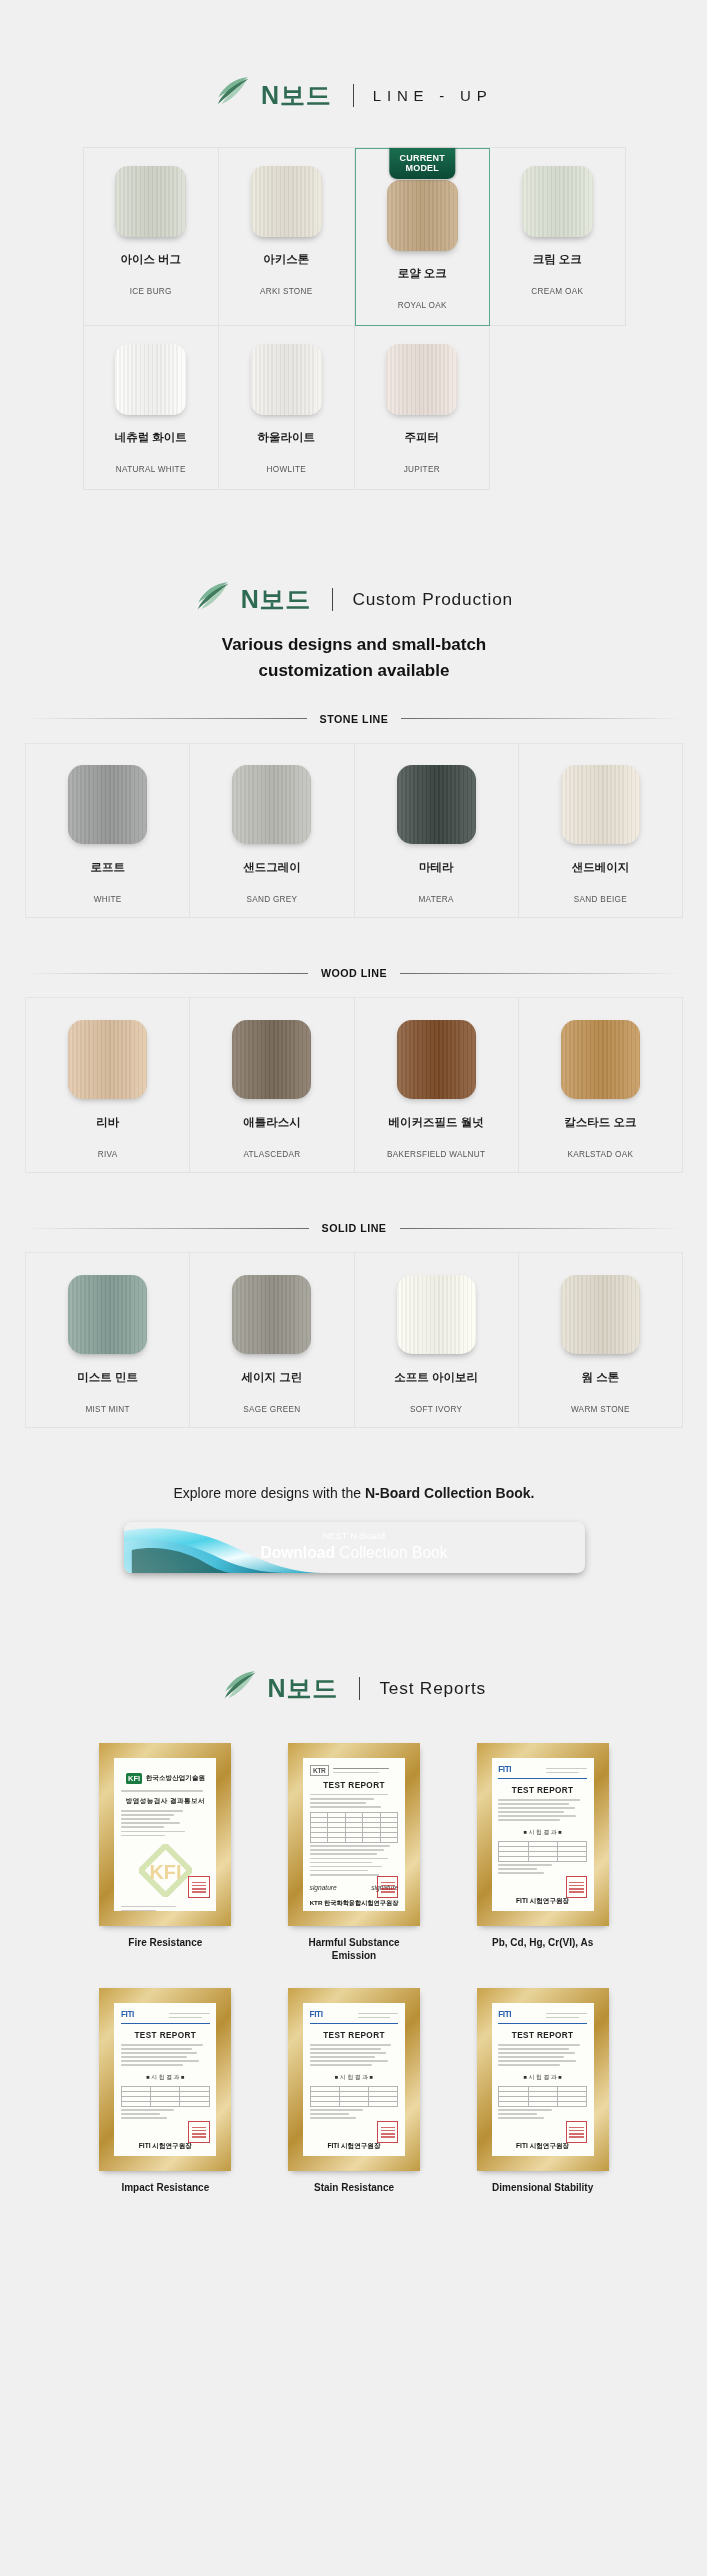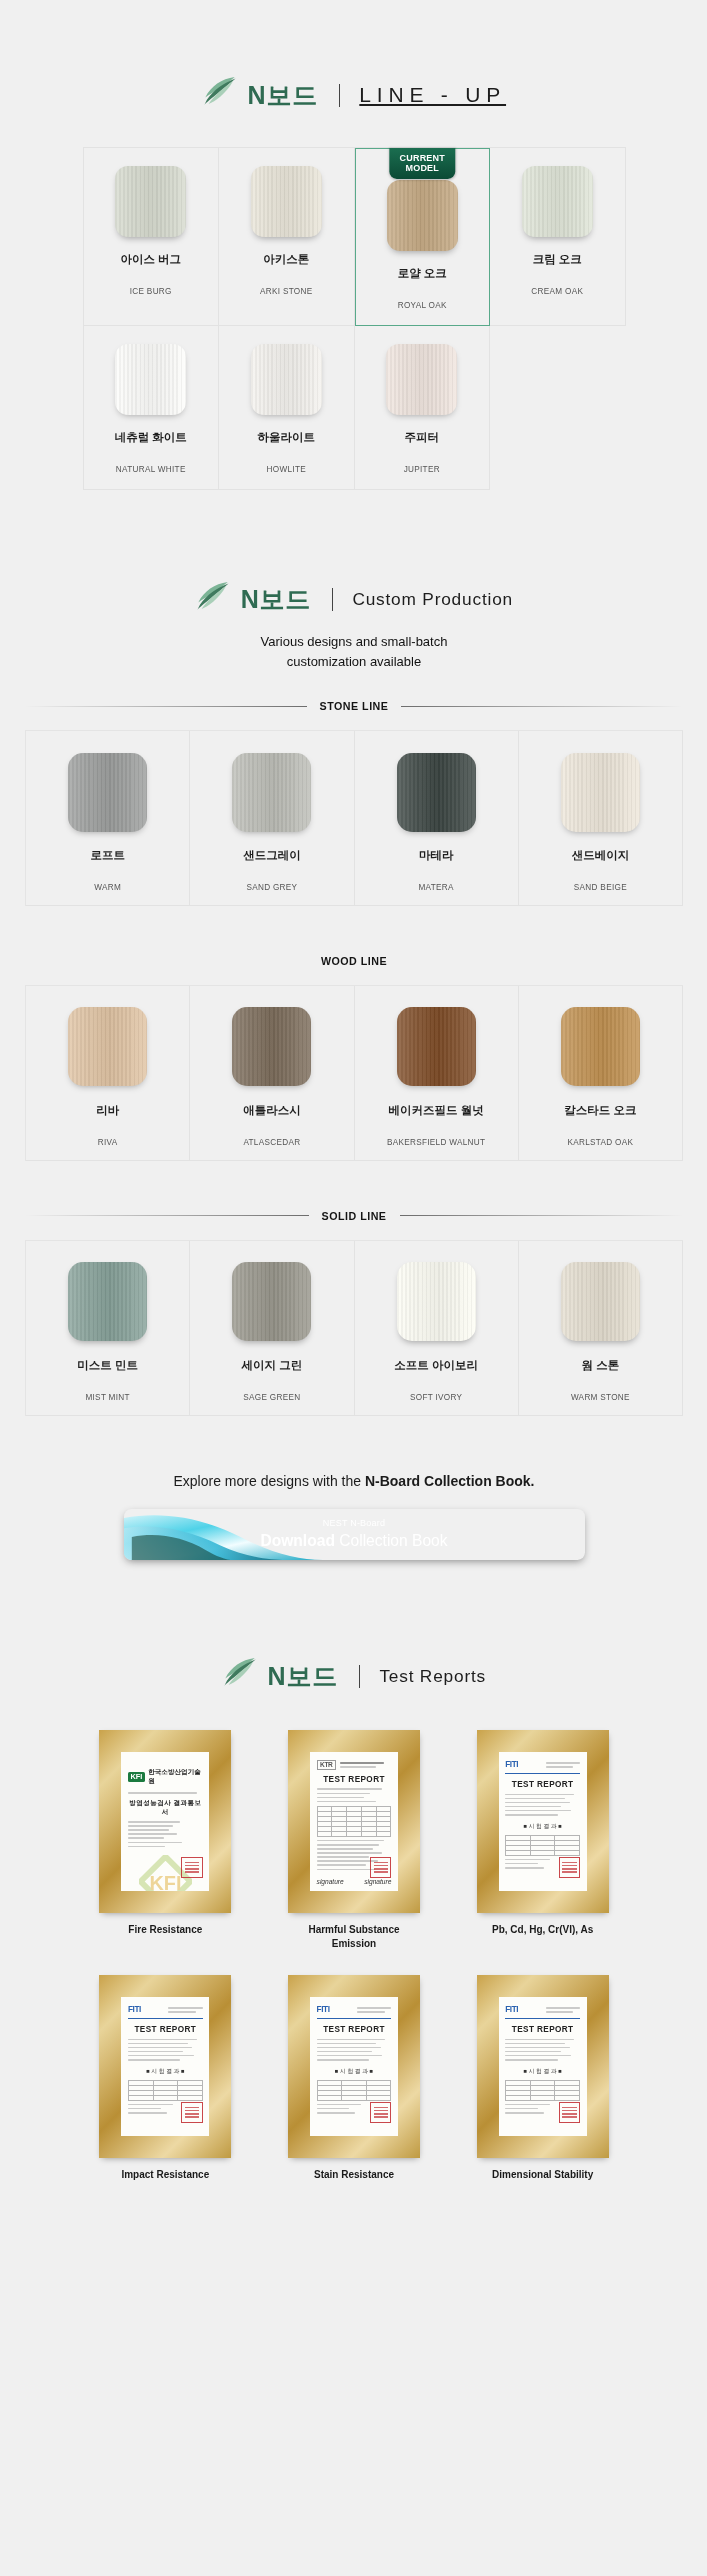--- a/index.html
+++ b/index.html
@@ -28,21 +28,21 @@
     color: #2f6b52; line-height: 1; white-space: nowrap;
   }
   .brand-sep {
     display:inline-block; width:0.8px; height:23px; background:#444;
     margin: 0 11.5px 0 13px; vertical-align: middle;
   }
   .brand-sub {
     font-size: 17.3px; font-weight: 400; letter-spacing: 0.8px;
     color:#1d1d1d; white-space:nowrap;
   }
-  .brand-sub.wide { letter-spacing: 5.8px; font-size: 21px; text-decoration: underline; }
+  .brand-sub.wide { letter-spacing: 5.8px; font-size: 15px; }
 
   
   .lineup-wrap { width: 543px; margin: 0 auto; }
   .lineup-grid {
     display: grid; grid-template-columns: repeat(4, 1fr);
     border-top: 0.8px solid #e2e2e2;
     border-left: 0.8px solid #e2e2e2;
   }
   .sw-cell {
     border-right: 0.8px solid #e2e2e2;
@@ -66,21 +66,21 @@
     width: 71px; height: 71px; border-radius: 13px;
     box-shadow: 0 3.3px 7.4px -3.3px rgba(0,0,0,.35);
     margin-bottom: 15px; flex: none;
   }
   .sw-cell.current .chip { margin-top: 13px; }
   .sw-ko { font-size: 11.5px; font-weight: 700; color:#1f1f1f; line-height:1.3; text-align:center; }
   .sw-en { font-size: 8.2px; color:#555; margin-top: 20px; letter-spacing:0.3px; text-align:center; }
 
   
   .cp-desc {
-    text-align:center; font-size: 13px; font-weight: 400; color:#121212;
+    text-align:center; font-size: 17px; font-weight: 700; color:#121212;
     line-height: 1.55; margin-top: 13px;
   }
 
   
   .line-div {
     display:flex; align-items:center; width: 658px; margin: 0 auto;
   }
   .line-div .ln { height:0.8px; flex:1; }
   .line-div .ln.l { background: linear-gradient(to right, rgba(0,0,0,0) 0%, rgba(0,0,0,.55) 100%); }
   .line-div .ln.r { background: linear-gradient(to left, rgba(0,0,0,0) 0%, rgba(0,0,0,.55) 100%); }
@@ -119,21 +119,21 @@
   
   .tr-wrap { width: 543px; margin: 0 auto; }
   .tr-grid {
     display:grid; grid-template-columns: repeat(3, 1fr);
     gap: 25px 23px;
   }
   .tr-item { display:flex; flex-direction:column; align-items:center; }
   .cert {
     width: 132px; height: 183px; position: relative;
     background: linear-gradient(135deg,#c9a24a 0%, #e8d49a 18%, #b98f35 50%, #edd9a4 78%, #bf9a42 100%);
-    padding: 22px; box-shadow: 0 2.5px 6.6px -2.5px rgba(0,0,0,.4);
+    padding: 15px; box-shadow: 0 2.5px 6.6px -2.5px rgba(0,0,0,.4);
   }
   .cert-inner {
     width:100%; height:100%; background:#fdfdfa; position:relative; overflow:hidden;
     padding: 7.4px 6.6px;
   }
   .cert-cap {
     margin-top: 10px; font-size: 10px; font-weight: 700; color:#1a1a1a;
     text-align:center; line-height: 1.35; max-width: 140px;
   }
   
@@ -242,21 +242,21 @@
         <span class="ln l"></span>
         <span class="lbl">STONE LINE</span>
         <span class="ln r"></span>
       </div>
       <div style="height: 18px;"></div>
       <div class="cg-wrap">
         <div class="cg-grid">
           <div class="sw-cell">
             <div class="chip" style="background: linear-gradient(90deg, rgba(255, 255, 255, 0.18) 0%, rgba(0, 0, 0, 0.06) 48%, rgba(255, 255, 255, 0.14) 100%), repeating-linear-gradient(90deg, rgba(0, 0, 0, 0.05) 0px, rgba(0, 0, 0, 0.05) 1.6px, rgba(255, 255, 255, 0.05) 1.6px, rgba(255, 255, 255, 0.05) 4.1px) rgb(155, 157, 156);"></div>
             <div class="sw-ko">로프트</div>
-            <div class="sw-en">WARM</div>
+            <div class="sw-en">WHITE</div>
           </div>
           <div class="sw-cell">
             <div class="chip" style="background: linear-gradient(90deg, rgba(255, 255, 255, 0.18) 0%, rgba(0, 0, 0, 0.06) 48%, rgba(255, 255, 255, 0.14) 100%), repeating-linear-gradient(90deg, rgba(0, 0, 0, 0.05) 0px, rgba(0, 0, 0, 0.05) 1.6px, rgba(255, 255, 255, 0.05) 1.6px, rgba(255, 255, 255, 0.05) 4.1px) rgb(188, 189, 182);"></div>
             <div class="sw-ko">샌드그레이</div>
             <div class="sw-en">SAND GREY</div>
           </div>
           <div class="sw-cell">
             <div class="chip" style="background: linear-gradient(90deg, rgba(255, 255, 255, 0.18) 0%, rgba(0, 0, 0, 0.06) 48%, rgba(255, 255, 255, 0.14) 100%), repeating-linear-gradient(90deg, rgba(0, 0, 0, 0.05) 0px, rgba(0, 0, 0, 0.05) 1.6px, rgba(255, 255, 255, 0.05) 1.6px, rgba(255, 255, 255, 0.05) 4.1px) rgb(57, 67, 64);"></div>
             <div class="sw-ko">마테라</div>
             <div class="sw-en">MATERA</div>

